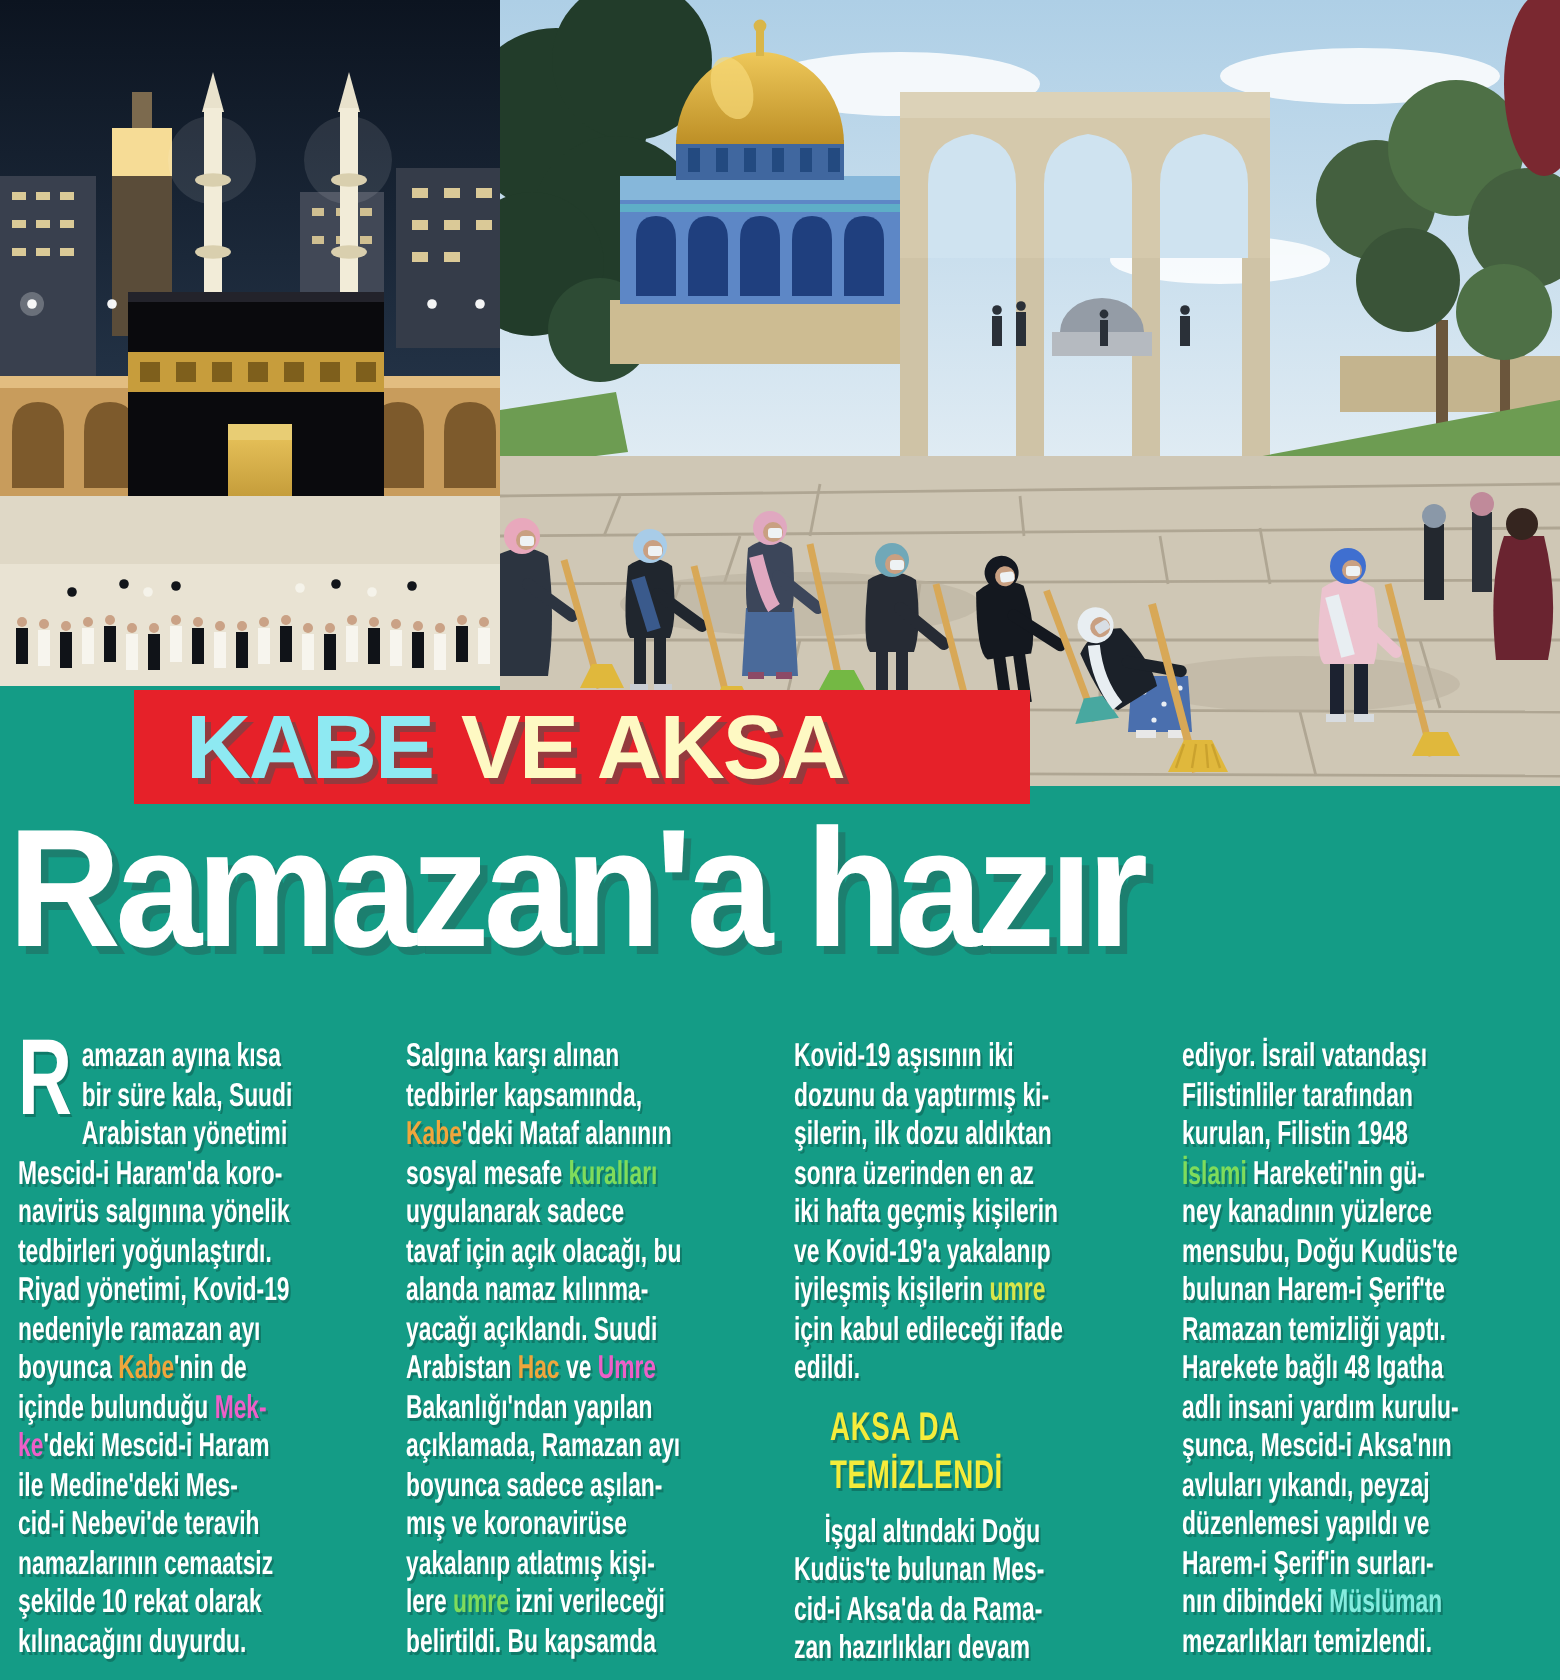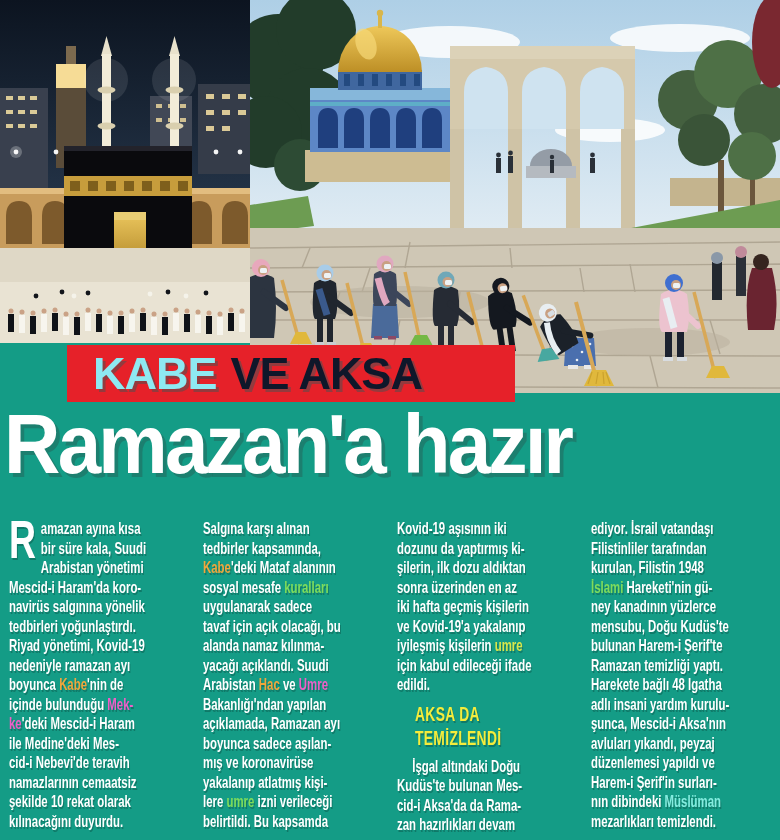--- a/index.html
+++ b/index.html
@@ -15,21 +15,21 @@
   .photo-right{left:250px;width:530px;height:393px;}
   
   .kicker{
     position:absolute; left:67px; top:345px; width:448px; height:57px;
     background:#e62129; z-index:5;
     display:flex; align-items:center; padding-left:26px; box-sizing:border-box;
     font-weight:800; font-size:45px; letter-spacing:-1px; white-space:nowrap;
     text-shadow:3px 3px 0 rgba(80,80,80,.55);
   }
   .kicker .k1{color:#8ee9f2; margin-right:14px;}
-  .kicker .k2{color:#0f172a;}
+  .kicker .k2{color:#fef9c3;}
   
   .headline{
     position:absolute; left:4px; top:394px; width:780px; z-index:5;
     color:#fff; font-weight:800; font-size:84px; line-height:100px;
     letter-spacing:-3px; white-space:nowrap;
     transform:scaleX(.93); transform-origin:0 0;
     text-shadow:4px 4px 0 rgba(50,60,60,.30);
   }
   
   .columns{

